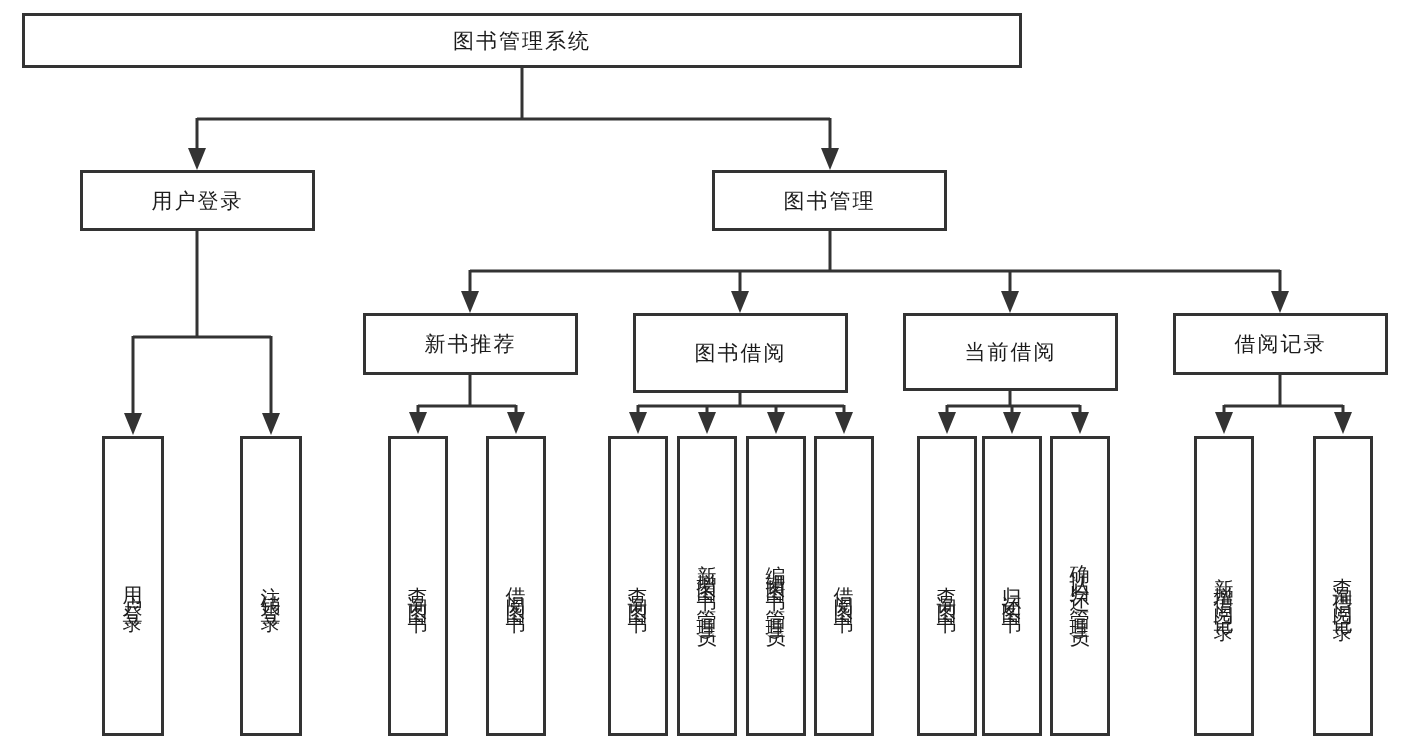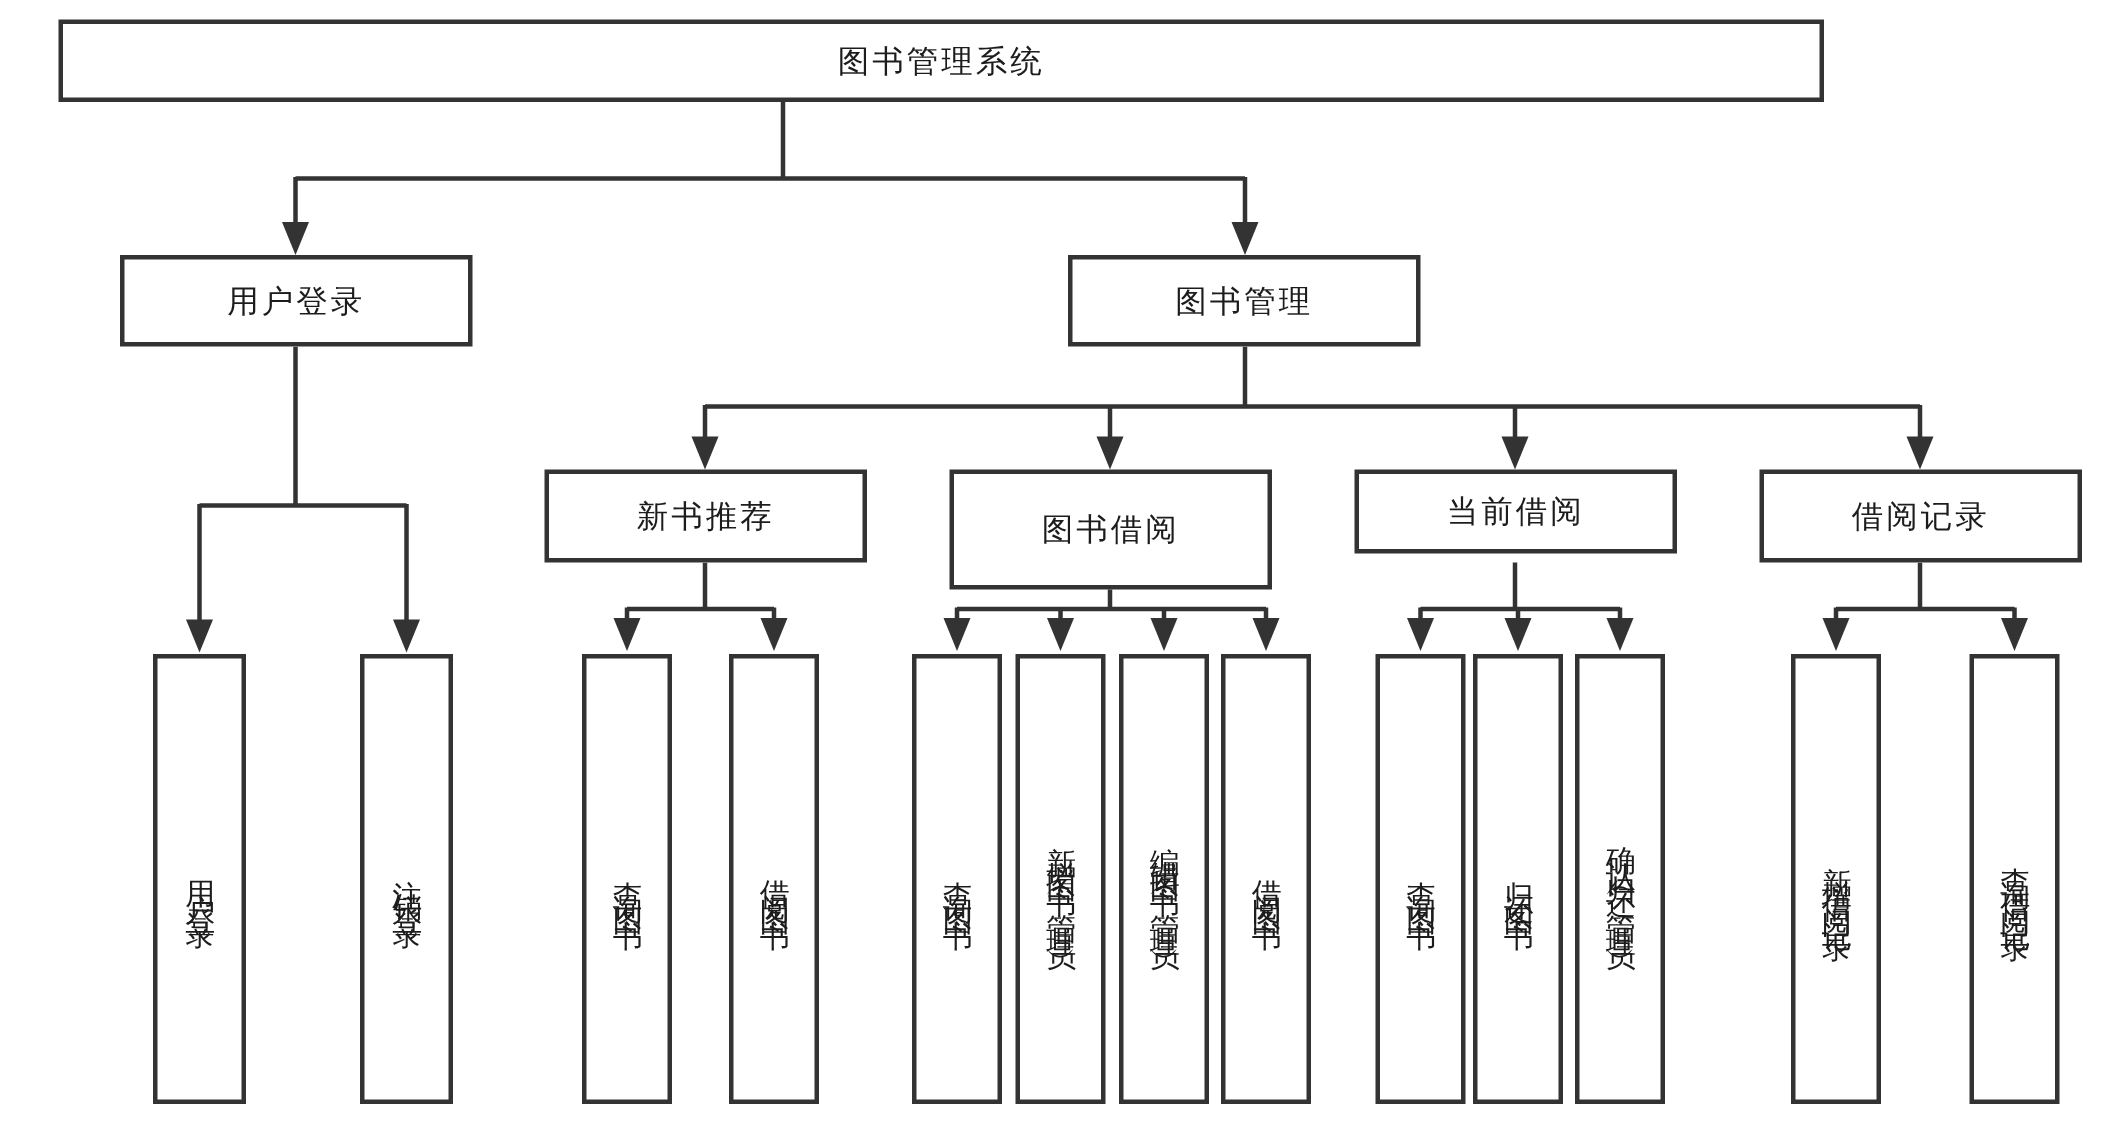--- a/index.html
+++ b/index.html
@@ -103,28 +103,28 @@
     <polygon points="1071,412 1089,412 1080,434"></polygon>
 
     <line x1="1280" y1="375" x2="1280" y2="407"></line>
     <line x1="1224" y1="406" x2="1343" y2="406"></line>
     <line x1="1224" y1="405" x2="1224" y2="416"></line>
     <line x1="1343" y1="405" x2="1343" y2="416"></line>
     <polygon points="1215,412 1233,412 1224,434"></polygon>
     <polygon points="1334,412 1352,412 1343,434"></polygon>
   </svg>
 
-  <div class="box" style="left:39px;top:13px;width:1177px;height:55px;">图书管理系统</div>
+  <div class="box" style="left:22px;top:13px;width:1000px;height:55px;">图书管理系统</div>
 
   <div class="box" style="left:80px;top:170px;width:235px;height:61px;">用户登录</div>
   <div class="box" style="left:363px;top:313px;width:215px;height:62px;">新书推荐</div>
 
   <div class="box" style="left:712px;top:170px;width:235px;height:61px;">图书管理</div>
   <div class="box" style="left:633px;top:313px;width:215px;height:80px;">图书借阅</div>
-  <div class="box" style="left:903px;top:313px;width:215px;height:56px;">当前借阅</div>
+  <div class="box" style="left:903px;top:313px;width:215px;height:78px;">当前借阅</div>
   <div class="box" style="left:1173px;top:313px;width:215px;height:62px;">借阅记录</div>
 
   <div class="box vbox" style="left:102px;top:436px;width:62px;height:300px;">用户登录</div>
   <div class="box vbox" style="left:240px;top:436px;width:62px;height:300px;">注销登录</div>
 
   <div class="box vbox" style="left:388px;top:436px;width:60px;height:300px;">查询图书</div>
   <div class="box vbox" style="left:486px;top:436px;width:60px;height:300px;">借阅图书</div>
 
   <div class="box vbox" style="left:608px;top:436px;width:60px;height:300px;">查询图书</div>
   <div class="box vbox" style="left:677px;top:436px;width:60px;height:300px;">新增图书（管理员）</div>

